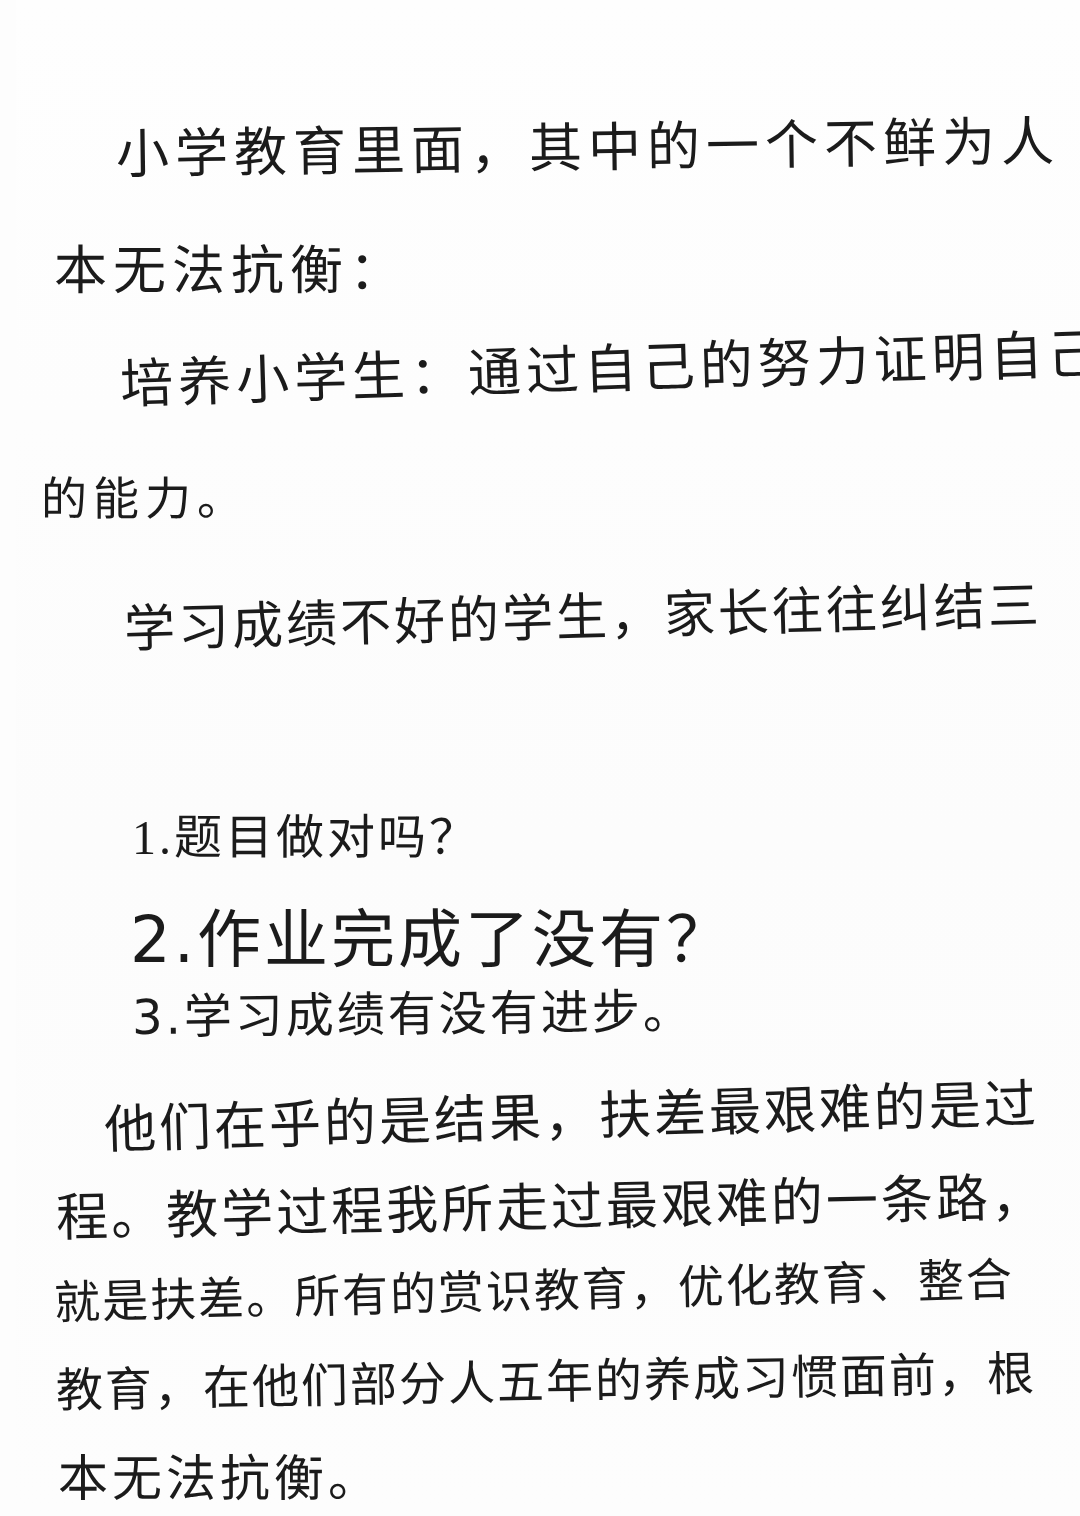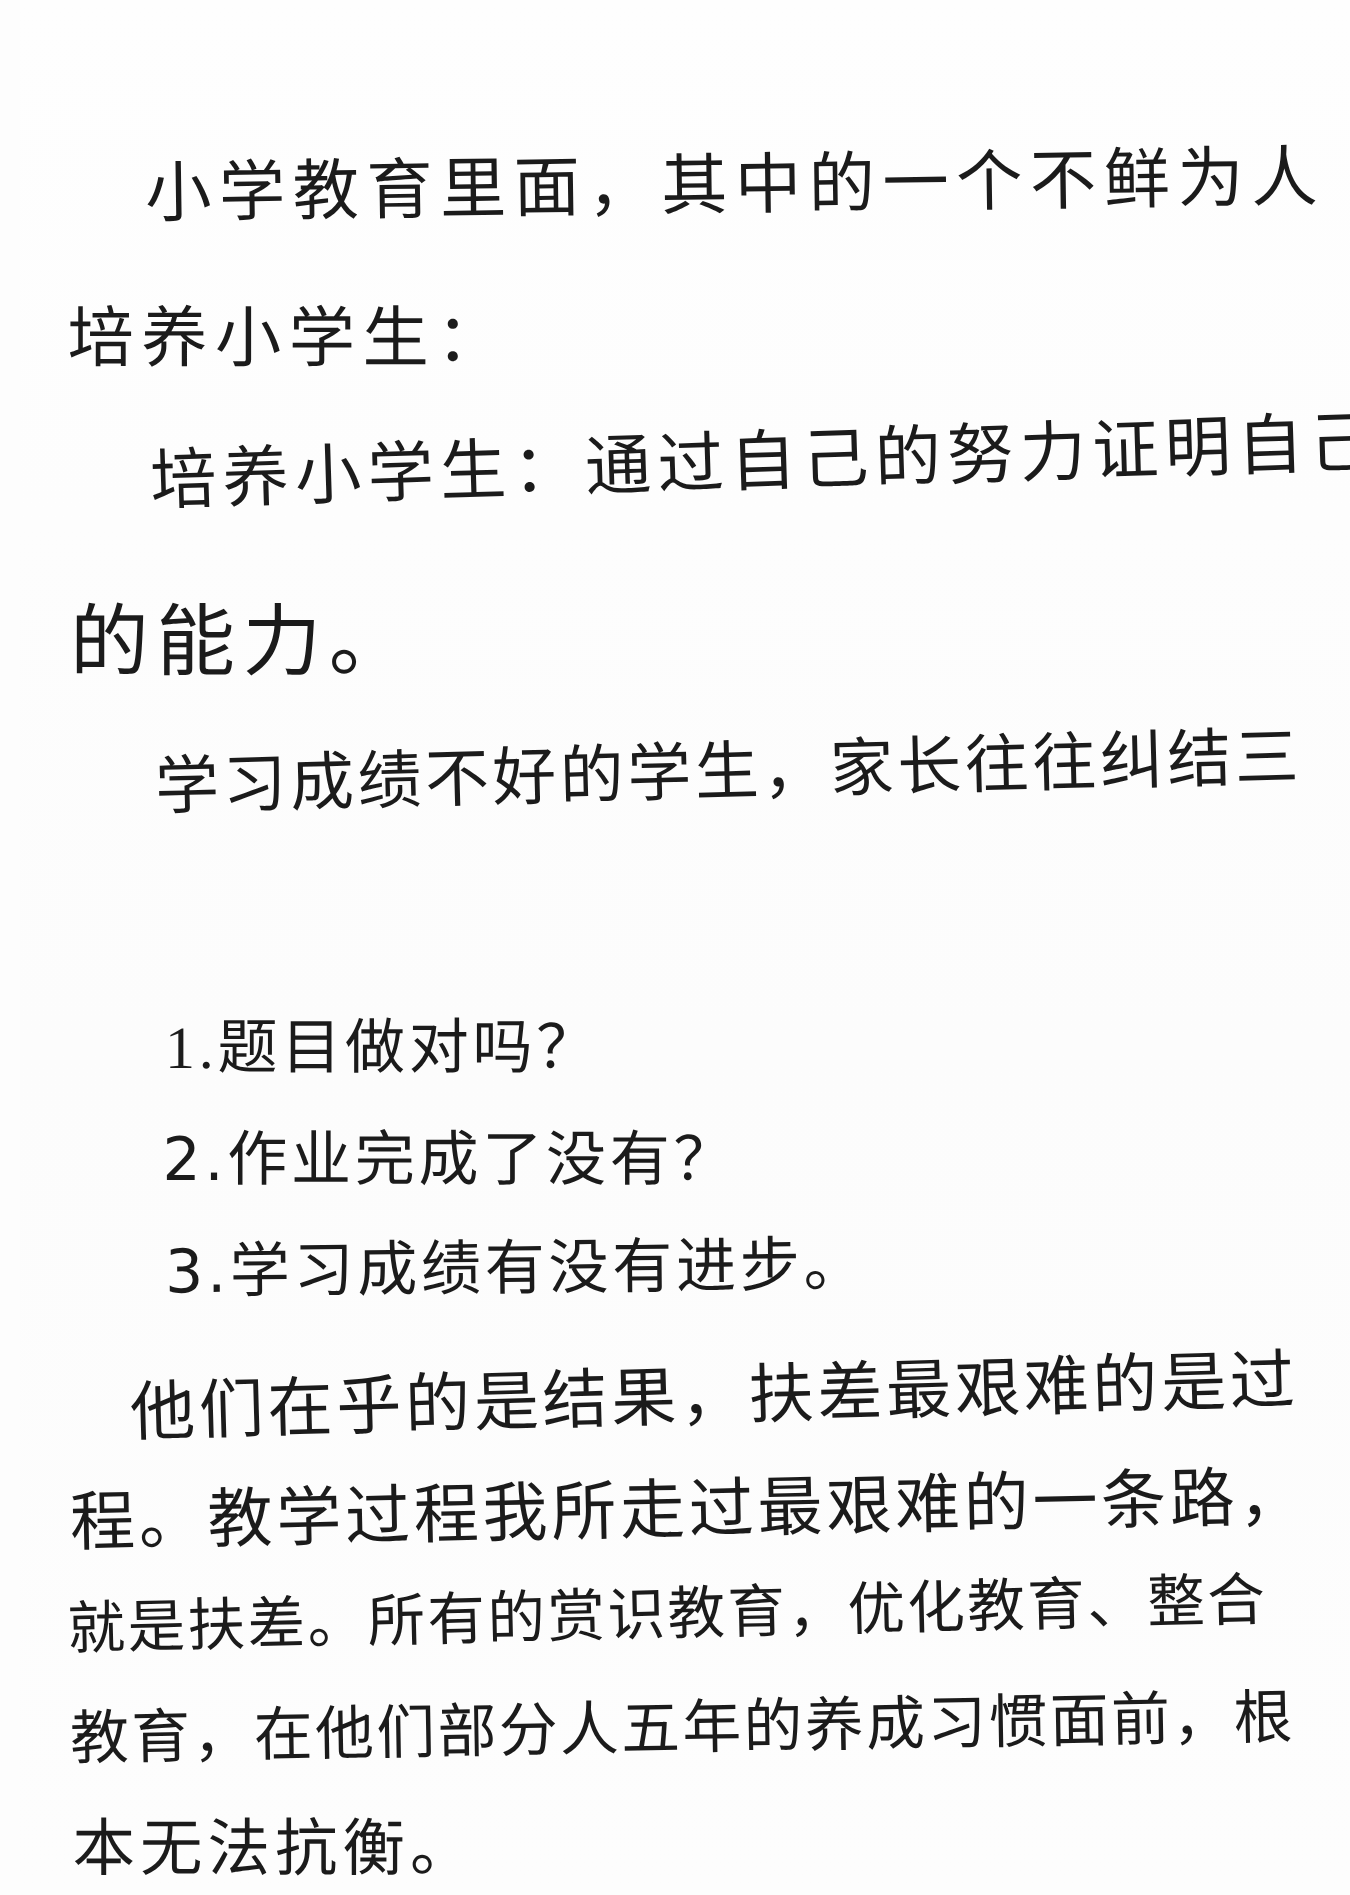--- a/index.html
+++ b/index.html
@@ -24,38 +24,38 @@
     position: absolute;
     white-space: nowrap;
     color: #1b1b1b;
     transform-origin: left center;
     font-weight: normal;
   }
   
   .l1  { top: 112px;  left: 100px; font-size: 53px; letter-spacing: 6px; transform: rotate(-0.8deg); }
   .l2  { top: 228px;  left: 38px;  font-size: 53px; letter-spacing: 6px; }
   .l3  { top: 342px;  left: 104px; font-size: 53px; letter-spacing: 5px; transform: rotate(-1.8deg); }
-  .l4  { top: 462px;  left: 40px;  font-size: 63px; letter-spacing: 6px; }
+  .l4  { top: 462px;  left: 25px;  font-size: 46px; letter-spacing: 6px; }
   .l5  { top: 588px;  left: 108px; font-size: 51px; letter-spacing: 3px; transform: rotate(-1.5deg); }
   .l6  { top: 702px;  left: 42px;  font-size: 51px; letter-spacing: 6px; }
   .l7  { top: 798px;  left: 116px; font-size: 48px; letter-spacing: 3px; font-family: Liberation Serif, serif; }
-  .l8  { top: 888px;  left: 114px; font-size: 48px; letter-spacing: 3px; }
+  .l8  { top: 888px;  left: 114px; font-size: 64px; letter-spacing: 3px; }
   .l9  { top: 978px;  left: 116px; font-size: 48px; letter-spacing: 3px; transform: rotate(-0.6deg); }
   .l10 { top: 1088px; left: 88px;  font-size: 52px; letter-spacing: 3px; transform: rotate(-1.6deg); }
   .l11 { top: 1176px; left: 40px;  font-size: 52px; letter-spacing: 3px; transform: rotate(-1.2deg); }
   .l12 { top: 1266px; left: 38px;  font-size: 46px; letter-spacing: 2px; transform: rotate(-1.4deg); }
   .l13 { top: 1352px; left: 40px;  font-size: 47px; letter-spacing: 2px; transform: rotate(-1deg); }
   .l14 { top: 1438px; left: 42px;  font-size: 50px; letter-spacing: 4px; }
 </style>
 </head>
 <body>
 
 <div class="page">
   <div class="line l1">小学教育里面，其中的一个不鲜为人</div>
-  <div class="line l2">培养小学生：</div>
+  <div class="line l2">本无法抗衡：</div>
   <div class="line l3">培养小学生：通过自己的努力证明自己</div>
   <div class="line l4">的能力。</div>
   <div class="line l5">学习成绩不好的学生，家长往往纠结三</div>
   <div class="line l7">1.题目做对吗？</div>
   <div class="line l8">2.作业完成了没有？</div>
   <div class="line l9">3.学习成绩有没有进步。</div>
   <div class="line l10">他们在乎的是结果，扶差最艰难的是过</div>
   <div class="line l11">程。教学过程我所走过最艰难的一条路，</div>
   <div class="line l12">就是扶差。所有的赏识教育，优化教育、整合</div>
   <div class="line l13">教育，在他们部分人五年的养成习惯面前，根</div>

